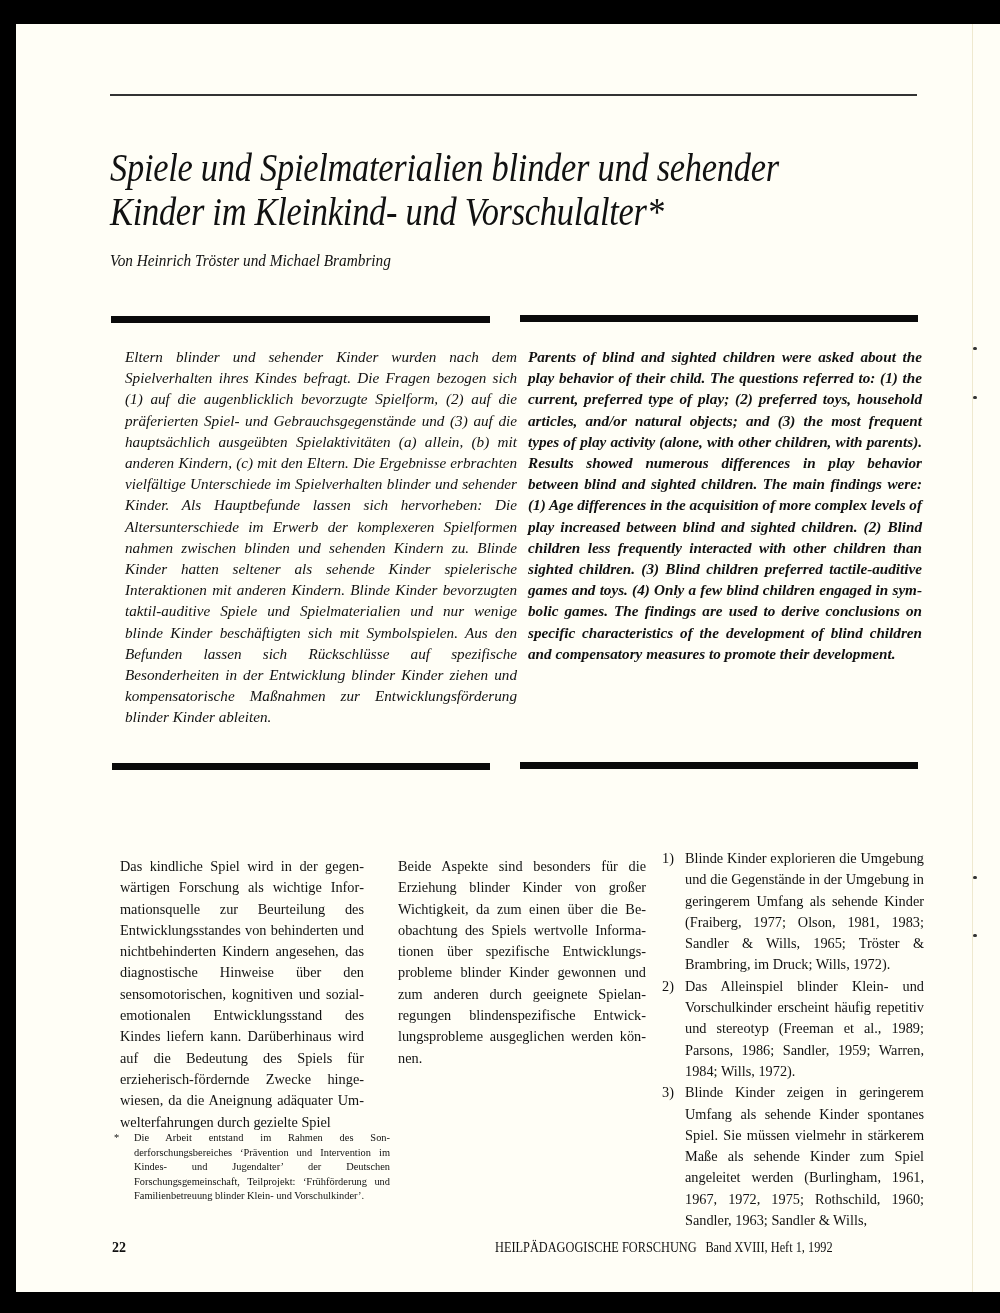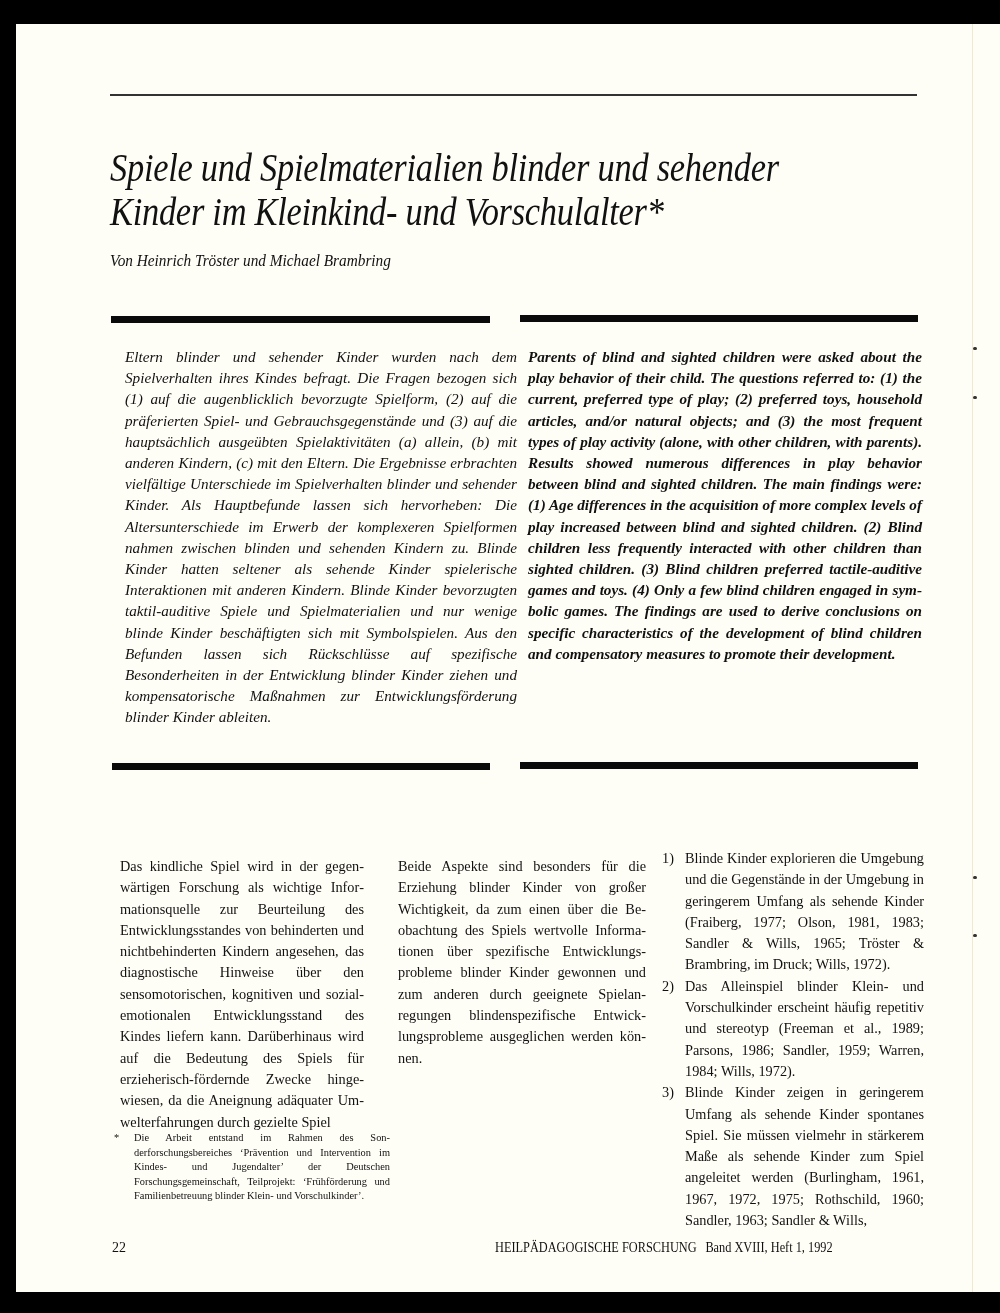--- a/index.html
+++ b/index.html
@@ -45,21 +45,21 @@
   .col3 { left: 662px; top: 848px; width: 262px; }
   .col2 p, .col1 p { margin: 8px; }
   .list { margin: 0; padding: 0; list-style: none; }
   .list li { position: relative; padding-left: 23px; }
   .list .num { position: absolute; left: 0; top: 0; }
   .footnote {
     left: 112px; top: 1131px; width: 262px; font-size: 10.4px; line-height: 14.6px; text-align: justify;
     padding-left: 22px; box-sizing: border-box; width: 278px;
   }
   .footnote .star { position: absolute; left: 2px; top: 0; }
-  .footer-page { left: 112px; top: 1240px; font-size: 14px; }
+  .footer-page { left: 112px; top: 1240px; font-size: 14px; font-weight: bold; }
   .footer-journal {
     left: 495px; top: 1240px; font-size: 14px; white-space: nowrap;
     transform: scaleX(0.88); transform-origin: left top;
   }
   .footer-journal .vol { margin-left: 10px; }
   .mark { width: 4px; height: 3px; background: #333; border-radius: 2px; }
 </style>
 </head>
 <body>
 

